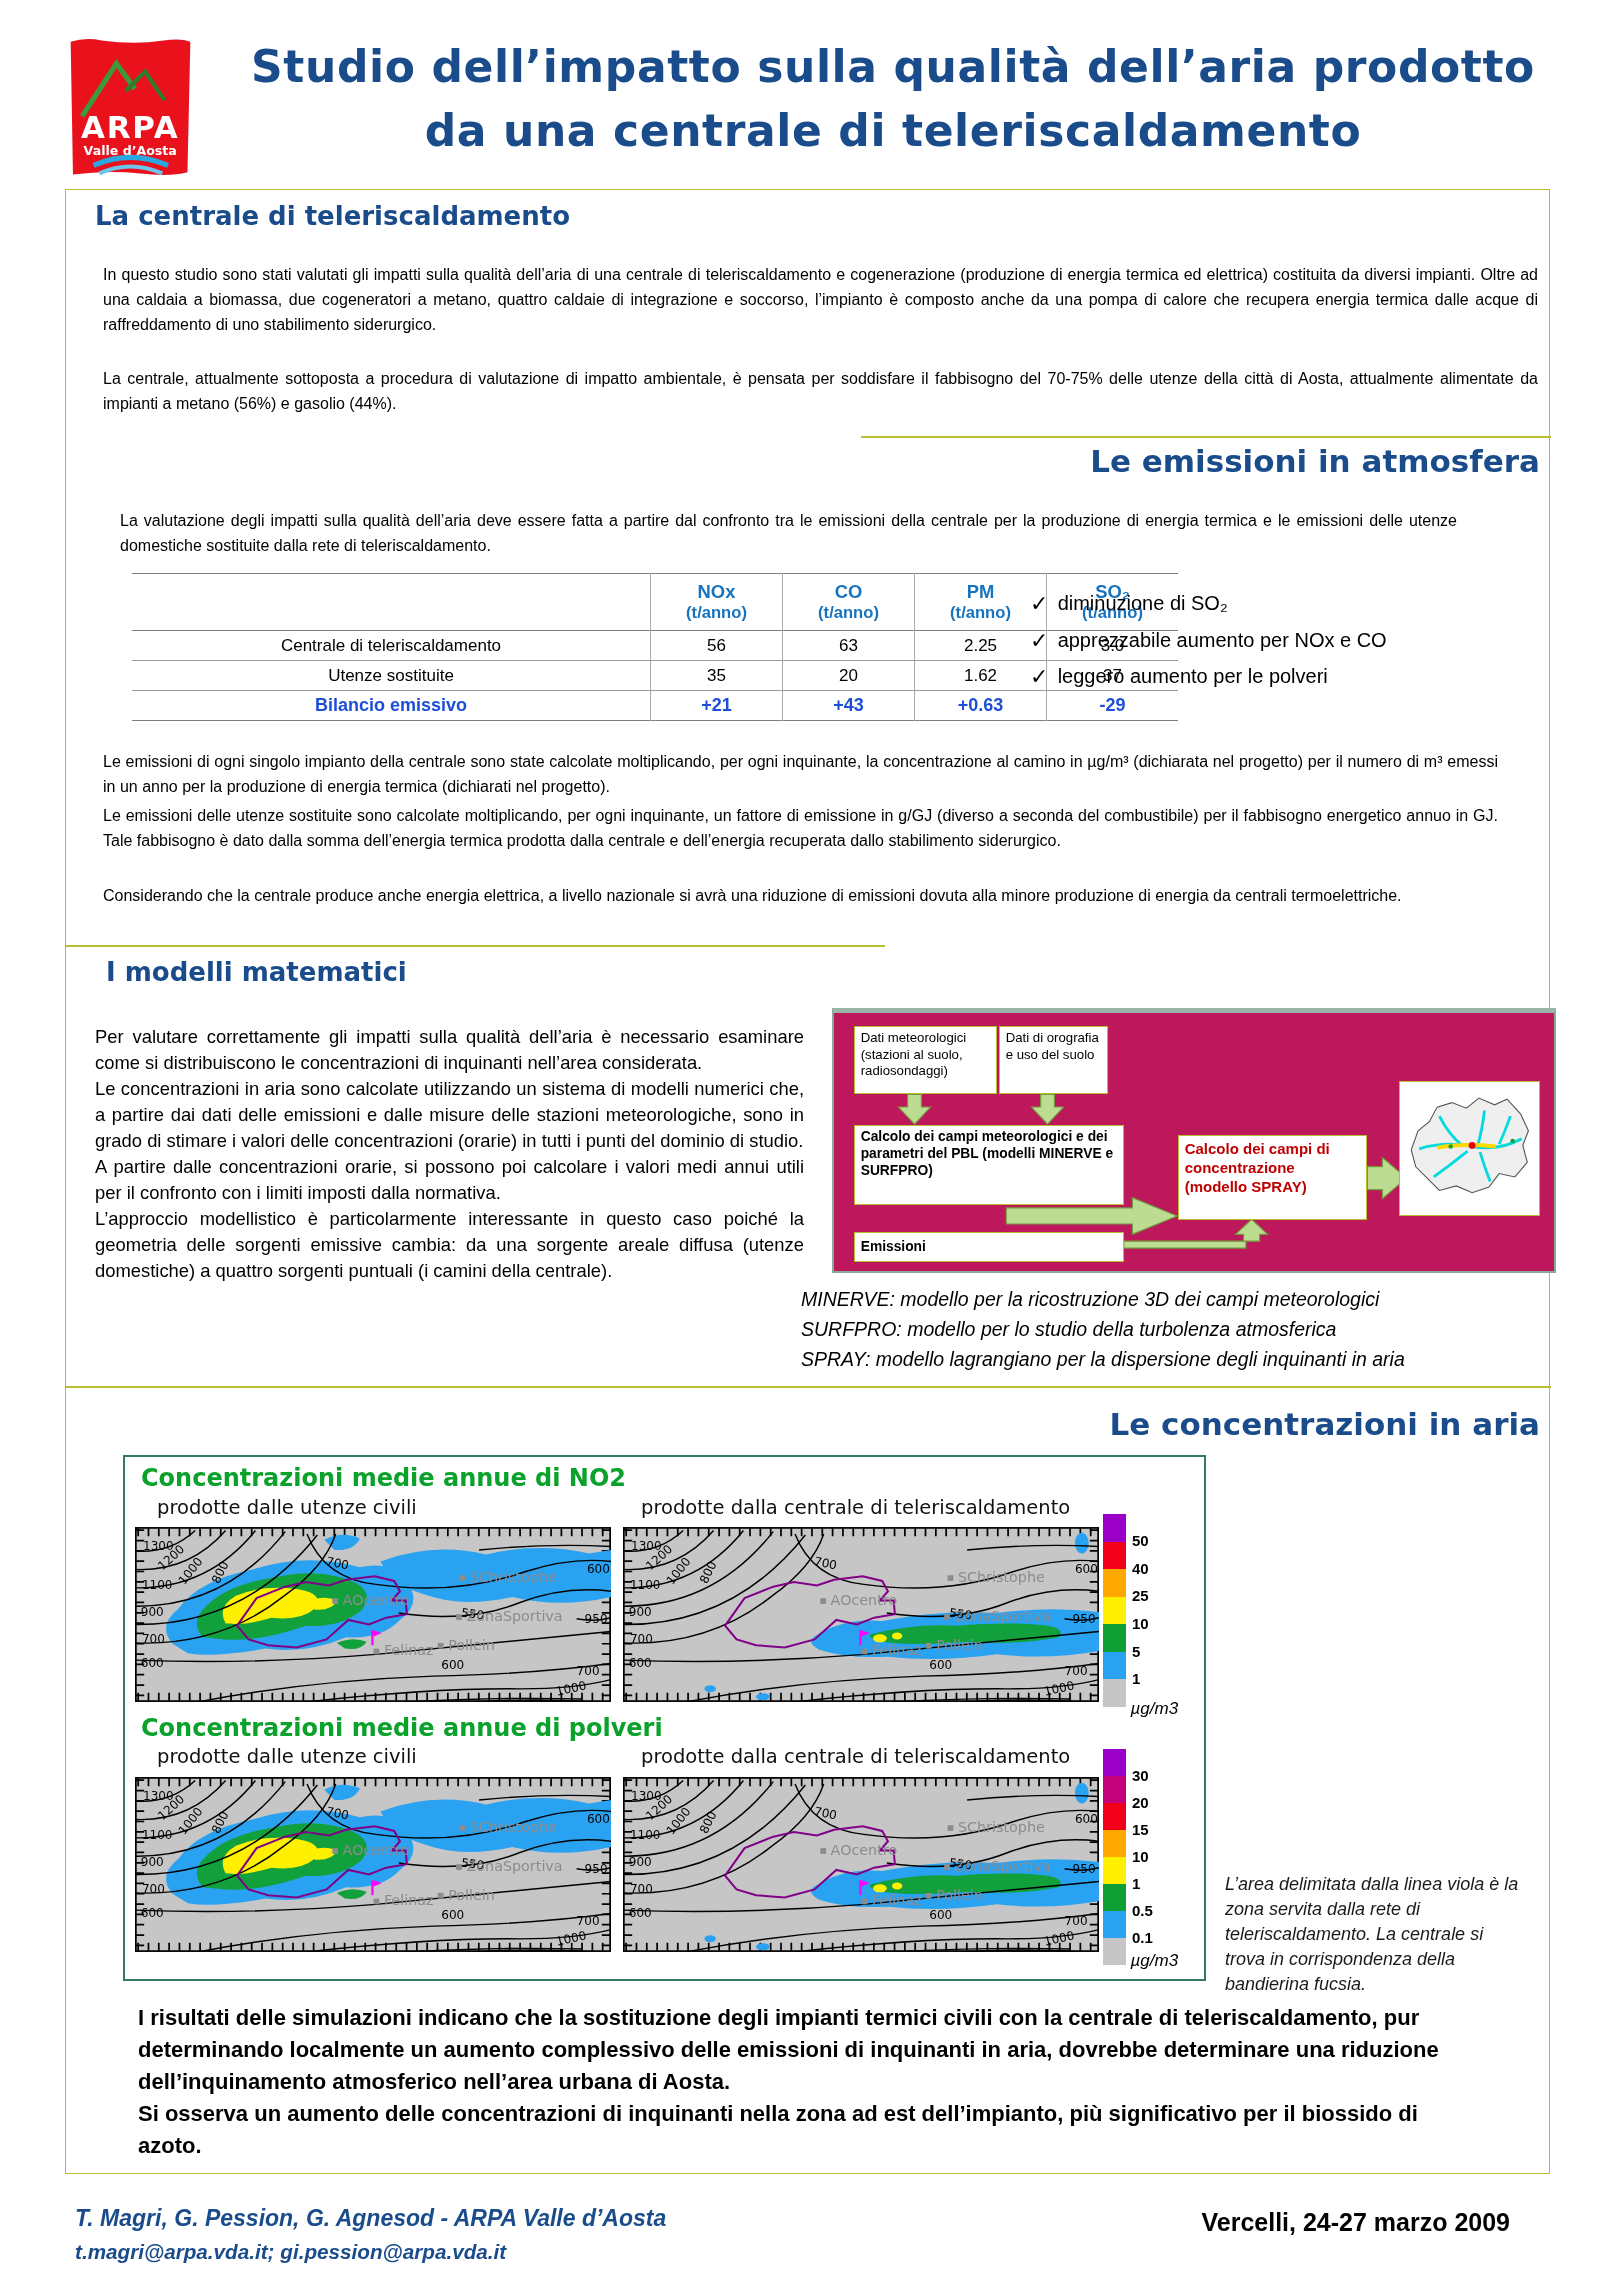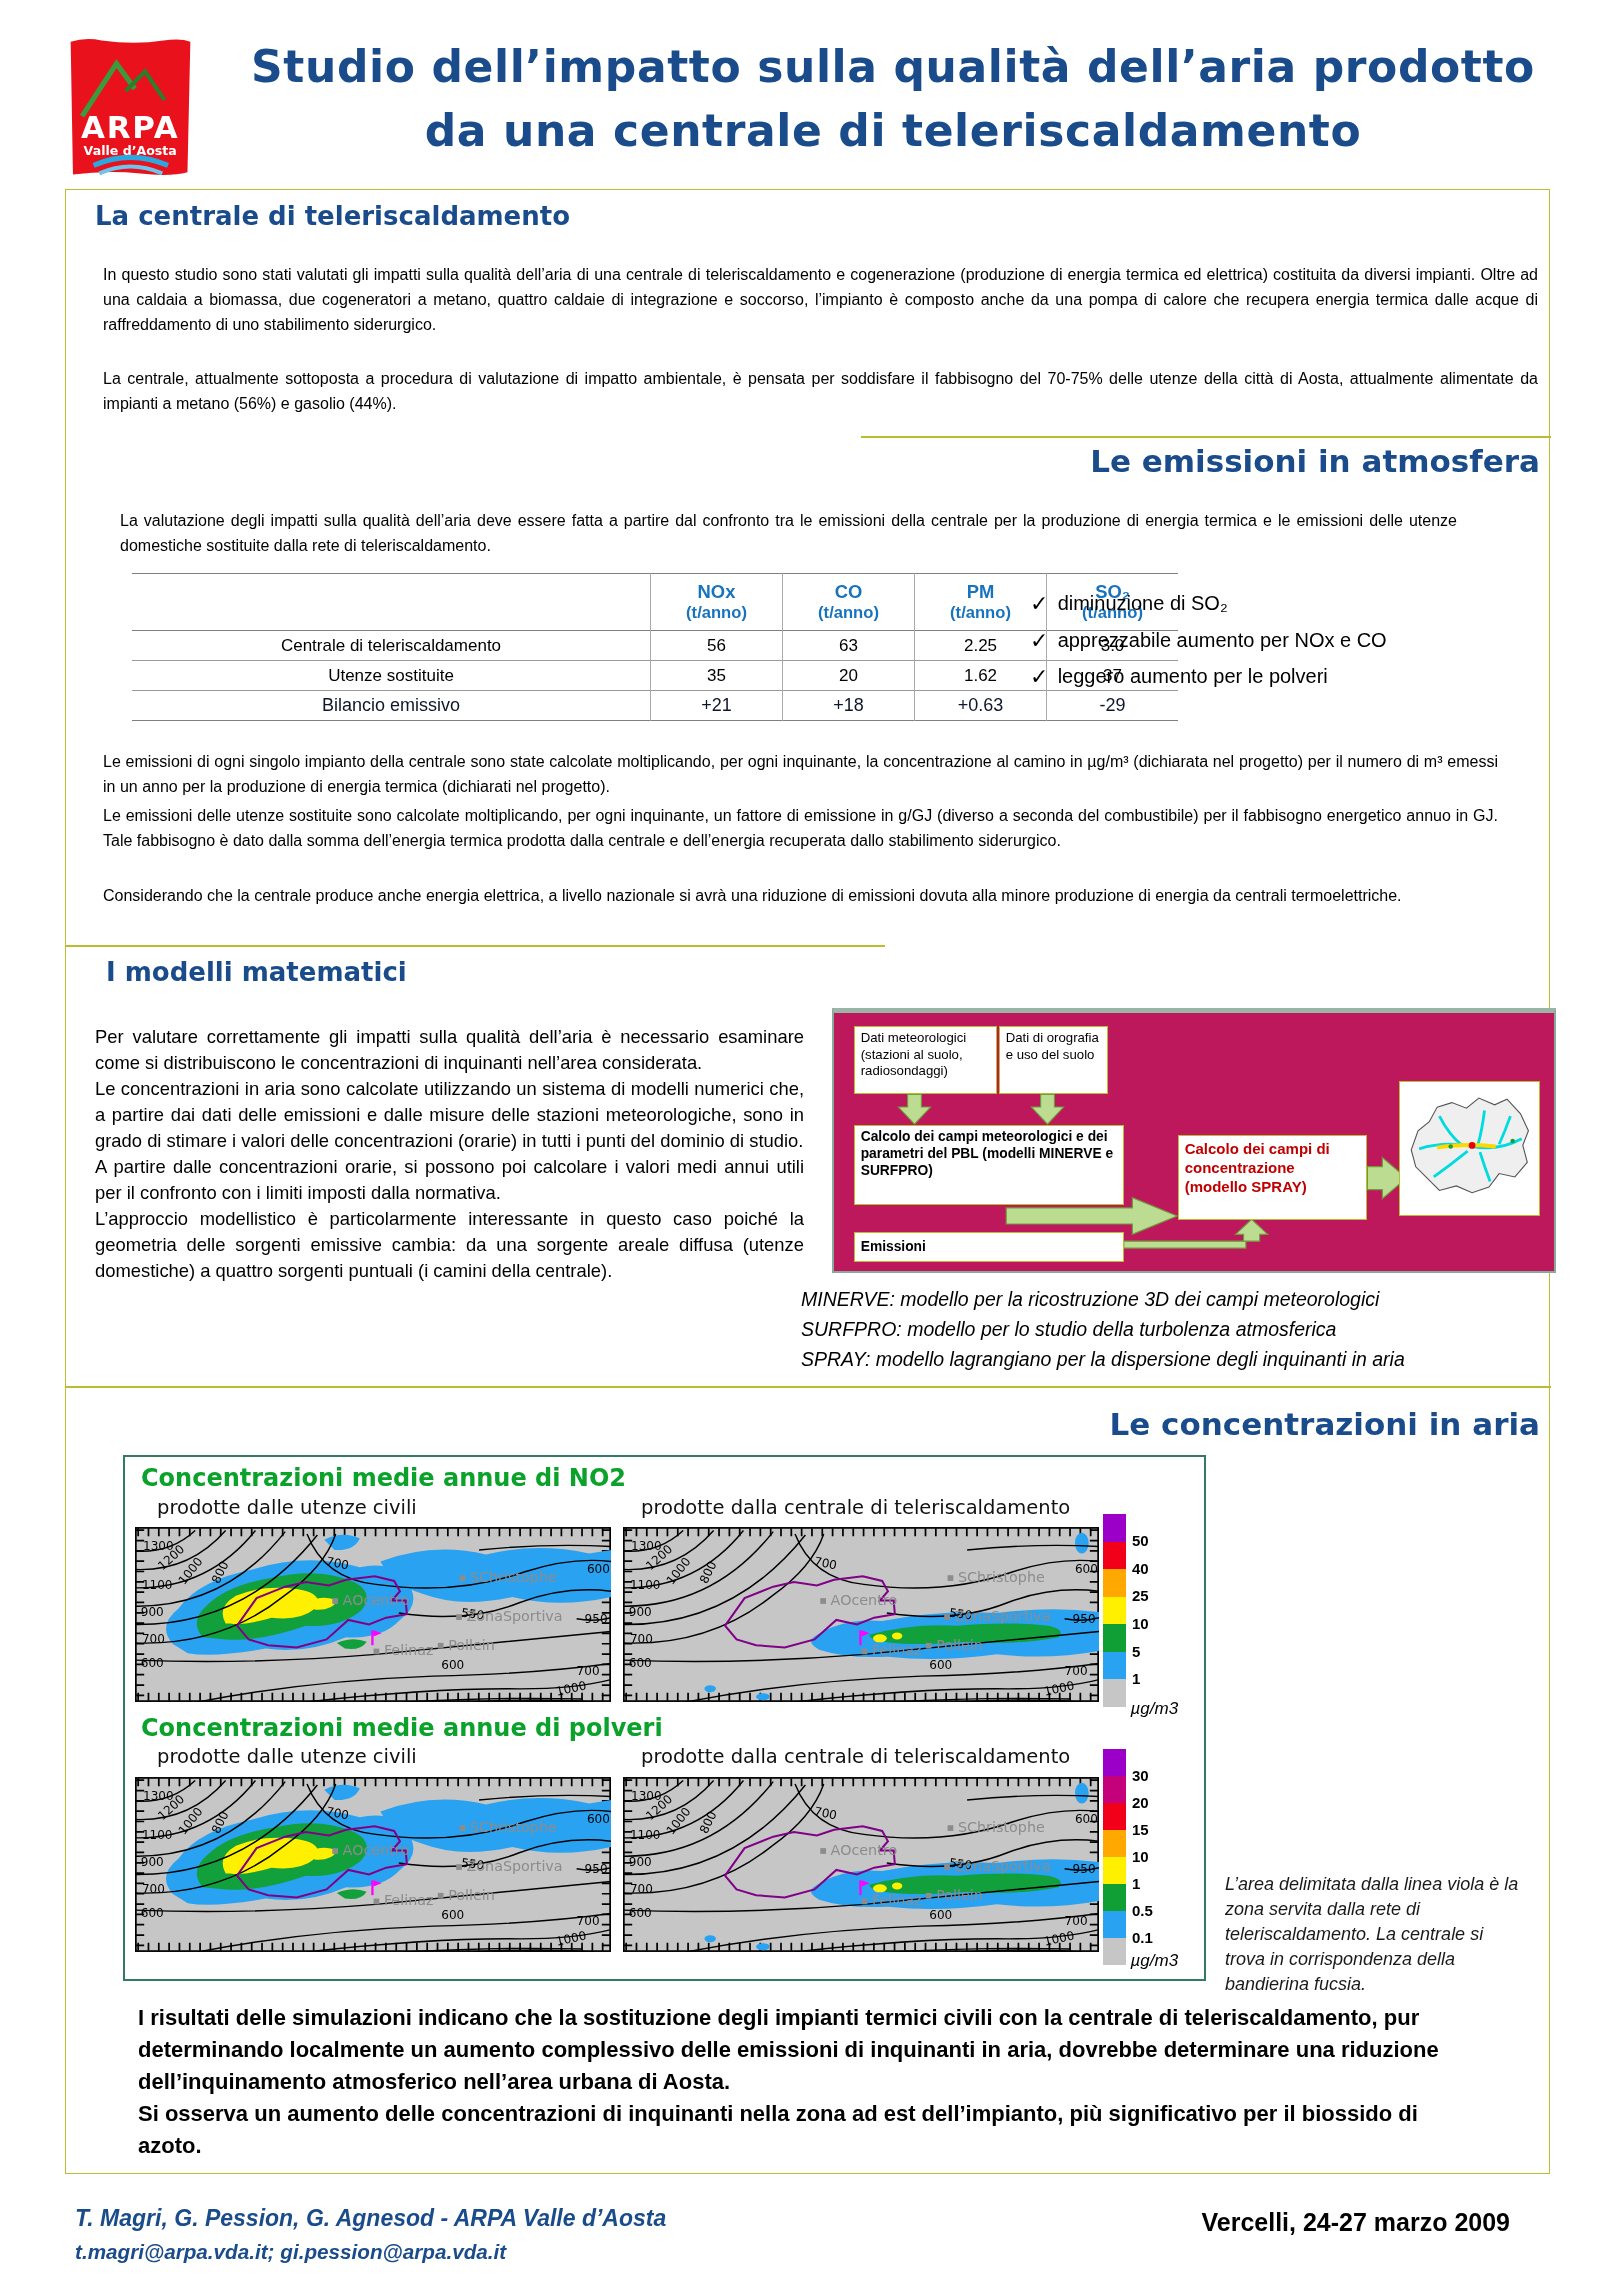--- a/index.html
+++ b/index.html
@@ -16,21 +16,21 @@
   
   table.em{border-collapse:collapse;table-layout:fixed;width:1033px;background:#fff;}
   table.em td,table.em th{border-left:0.6px solid #aaa;text-align:center;vertical-align:middle;font-weight:normal;}
   table.em td:first-child,table.em th:first-child{border-left:none;width:516px;}
   table.em .vcol{width:129px;}
   table.em thead tr{border-top:1.7px solid #7f7f7f;border-bottom:1.1px solid #7f7f7f;height:57px;}
   table.em tbody tr{border-bottom:1.1px solid #9a9a9a;height:30px;font-size:17px;}
   table.em tbody tr:last-child{border-bottom:1.7px solid #7f7f7f;}
   .th-name{font-size:18.4px;font-weight:bold;color:#1873bf;line-height:23px;}
   .th-unit{font-size:16.6px;font-weight:bold;color:#1873bf;line-height:20.7px;}
-  tr.balance td{color:#0f172a;font-weight:normal;font-size:18px;}
+  tr.balance td{color:#1d4ed8;font-weight:bold;font-size:18px;}
 
   .check-row{display:flex;align-items:flex-start;margin-bottom:12.6px;font-size:20px;color:#000;}
   .check-mark{margin-right:9.2px;font-size:22px;line-height:24px;}
 
   
   .flowchart{left:832px;top:1008px;width:720px;height:258px;border:2.3px solid #88a99b;border-top:5.7px solid #9ab5a8;background:#be185d;}
   .fcbox{position:absolute;background:#fff;border:1.1px solid #b9bd2e;font-size:13.2px;line-height:16.6px;padding:3.4px 5.7px;color:#000;z-index:2;box-sizing:border-box;}
   .fc-arrows{position:absolute;left:0;top:0;z-index:1;}
 
   .models{font-style:italic;font-size:19.5px;line-height:30px;color:#000;}
@@ -117,21 +117,21 @@
       <tr>
         <td>Utenze sostituite</td>
         <td>35</td>
         <td>20</td>
         <td>1.62</td>
         <td>37</td>
       </tr>
       <tr class="balance">
         <td>Bilancio emissivo</td>
         <td>+21</td>
-        <td>+18</td>
+        <td>+43</td>
         <td>+0.63</td>
         <td>-29</td>
       </tr>
     </tbody>
   </table>
 
   <div class="abs" style="left:1030px;top:592px;width:494px">
     <div class="check-row">
         <span class="check-mark">✓</span>
         <span>diminuzione di SO₂</span>

